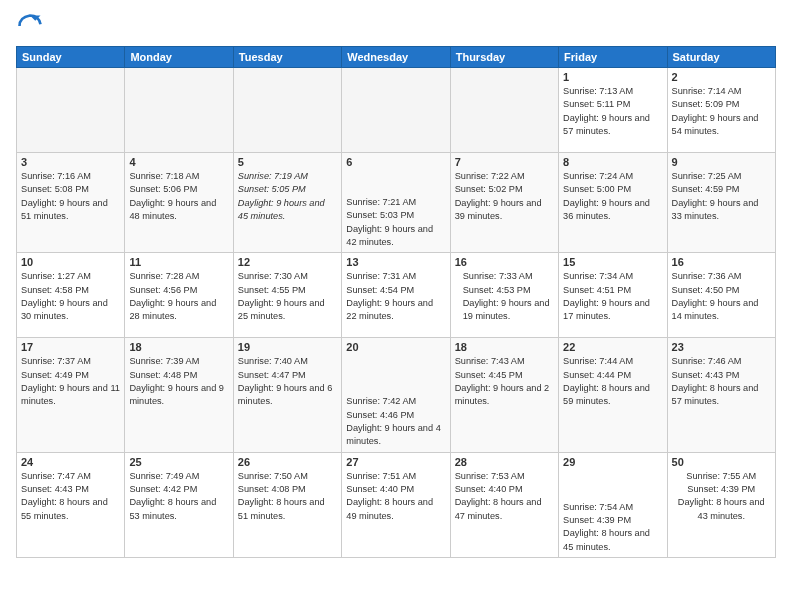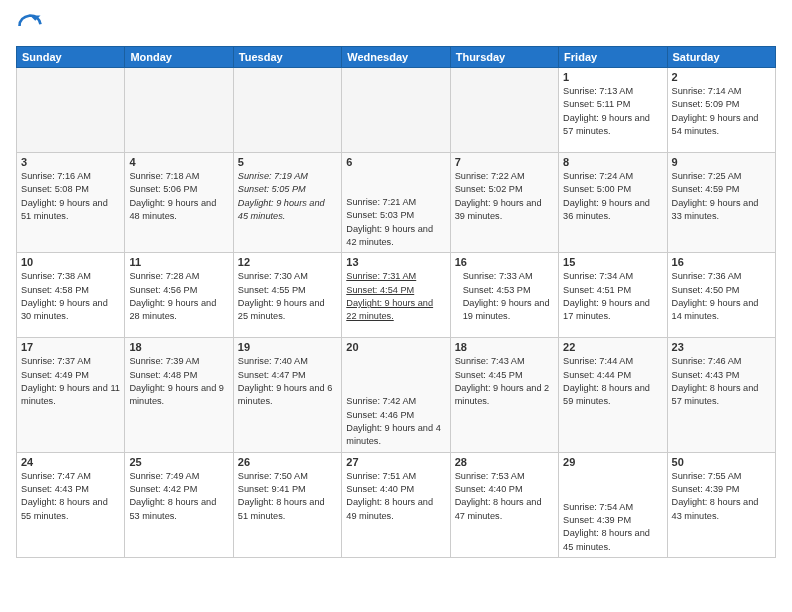--- a/index.html
+++ b/index.html
@@ -184,39 +184,39 @@
           <td>
             <span class="day-number">9</span>
             <div class="day-info" style="white-space: pre-line;">Sunrise: 7:25 AM
 Sunset: 4:59 PM
 Daylight: 9 hours and 33 minutes.</div>
           </td>
         </tr>
         <tr>
           <td>
             <span class="day-number">10</span>
-            <div class="day-info" style="white-space: pre-line;">Sunrise: 7:38 AM
+            <div class="day-info" style="white-space: pre-line;">Sunrise: 1:27 AM
 Sunset: 4:58 PM
 Daylight: 9 hours and 30 minutes.</div>
           </td>
           <td>
             <span class="day-number">11</span>
             <div class="day-info" style="white-space: pre-line;">Sunrise: 7:28 AM
 Sunset: 4:56 PM
 Daylight: 9 hours and 28 minutes.</div>
           </td>
           <td>
             <span class="day-number">12</span>
             <div class="day-info" style="white-space: pre-line;">Sunrise: 7:30 AM
 Sunset: 4:55 PM
 Daylight: 9 hours and 25 minutes.</div>
           </td>
           <td>
             <span class="day-number">13</span>
-            <div class="day-info" style="white-space: pre-line; text-decoration: underline;">Sunrise: 7:31 AM
+            <div class="day-info" style="white-space: pre-line;">Sunrise: 7:31 AM
 Sunset: 4:54 PM
 Daylight: 9 hours and 22 minutes.</div>
           </td>
           <td>
             <span class="day-number">16</span>
             <div class="day-info" style="white-space: pre-line; margin-left: 8px;">Sunrise: 7:33 AM
 Sunset: 4:53 PM
 Daylight: 9 hours and 19 minutes.</div>
           </td>
           <td>
@@ -285,21 +285,21 @@
           </td>
           <td>
             <span class="day-number">25</span>
             <div class="day-info" style="white-space: pre-line;">Sunrise: 7:49 AM
 Sunset: 4:42 PM
 Daylight: 8 hours and 53 minutes.</div>
           </td>
           <td>
             <span class="day-number">26</span>
             <div class="day-info" style="white-space: pre-line;">Sunrise: 7:50 AM
-Sunset: 9:41 PM
+Sunset: 4:08 PM
 Daylight: 8 hours and 51 minutes.</div>
           </td>
           <td>
             <span class="day-number">27</span>
             <div class="day-info" style="white-space: pre-line;">Sunrise: 7:51 AM
 Sunset: 4:40 PM
 Daylight: 8 hours and 49 minutes.</div>
           </td>
           <td>
             <span class="day-number">28</span>
@@ -308,20 +308,20 @@
 Daylight: 8 hours and 47 minutes.</div>
           </td>
           <td>
             <span class="day-number">29</span>
             <div class="day-info" style="white-space: pre-line; margin-top: 33px;">Sunrise: 7:54 AM
 Sunset: 4:39 PM
 Daylight: 8 hours and 45 minutes.</div>
           </td>
           <td>
             <span class="day-number">50</span>
-            <div class="day-info" style="white-space: pre-line;">Sunrise: 7:55 AM
+            <div class="day-info" style="white-space: pre-line; text-align: center;">Sunrise: 7:55 AM
 Sunset: 4:39 PM
 Daylight: 8 hours and 43 minutes.</div>
           </td>
         </tr>
       </tbody>
   </table>
 </div>
 
 </body></html>

